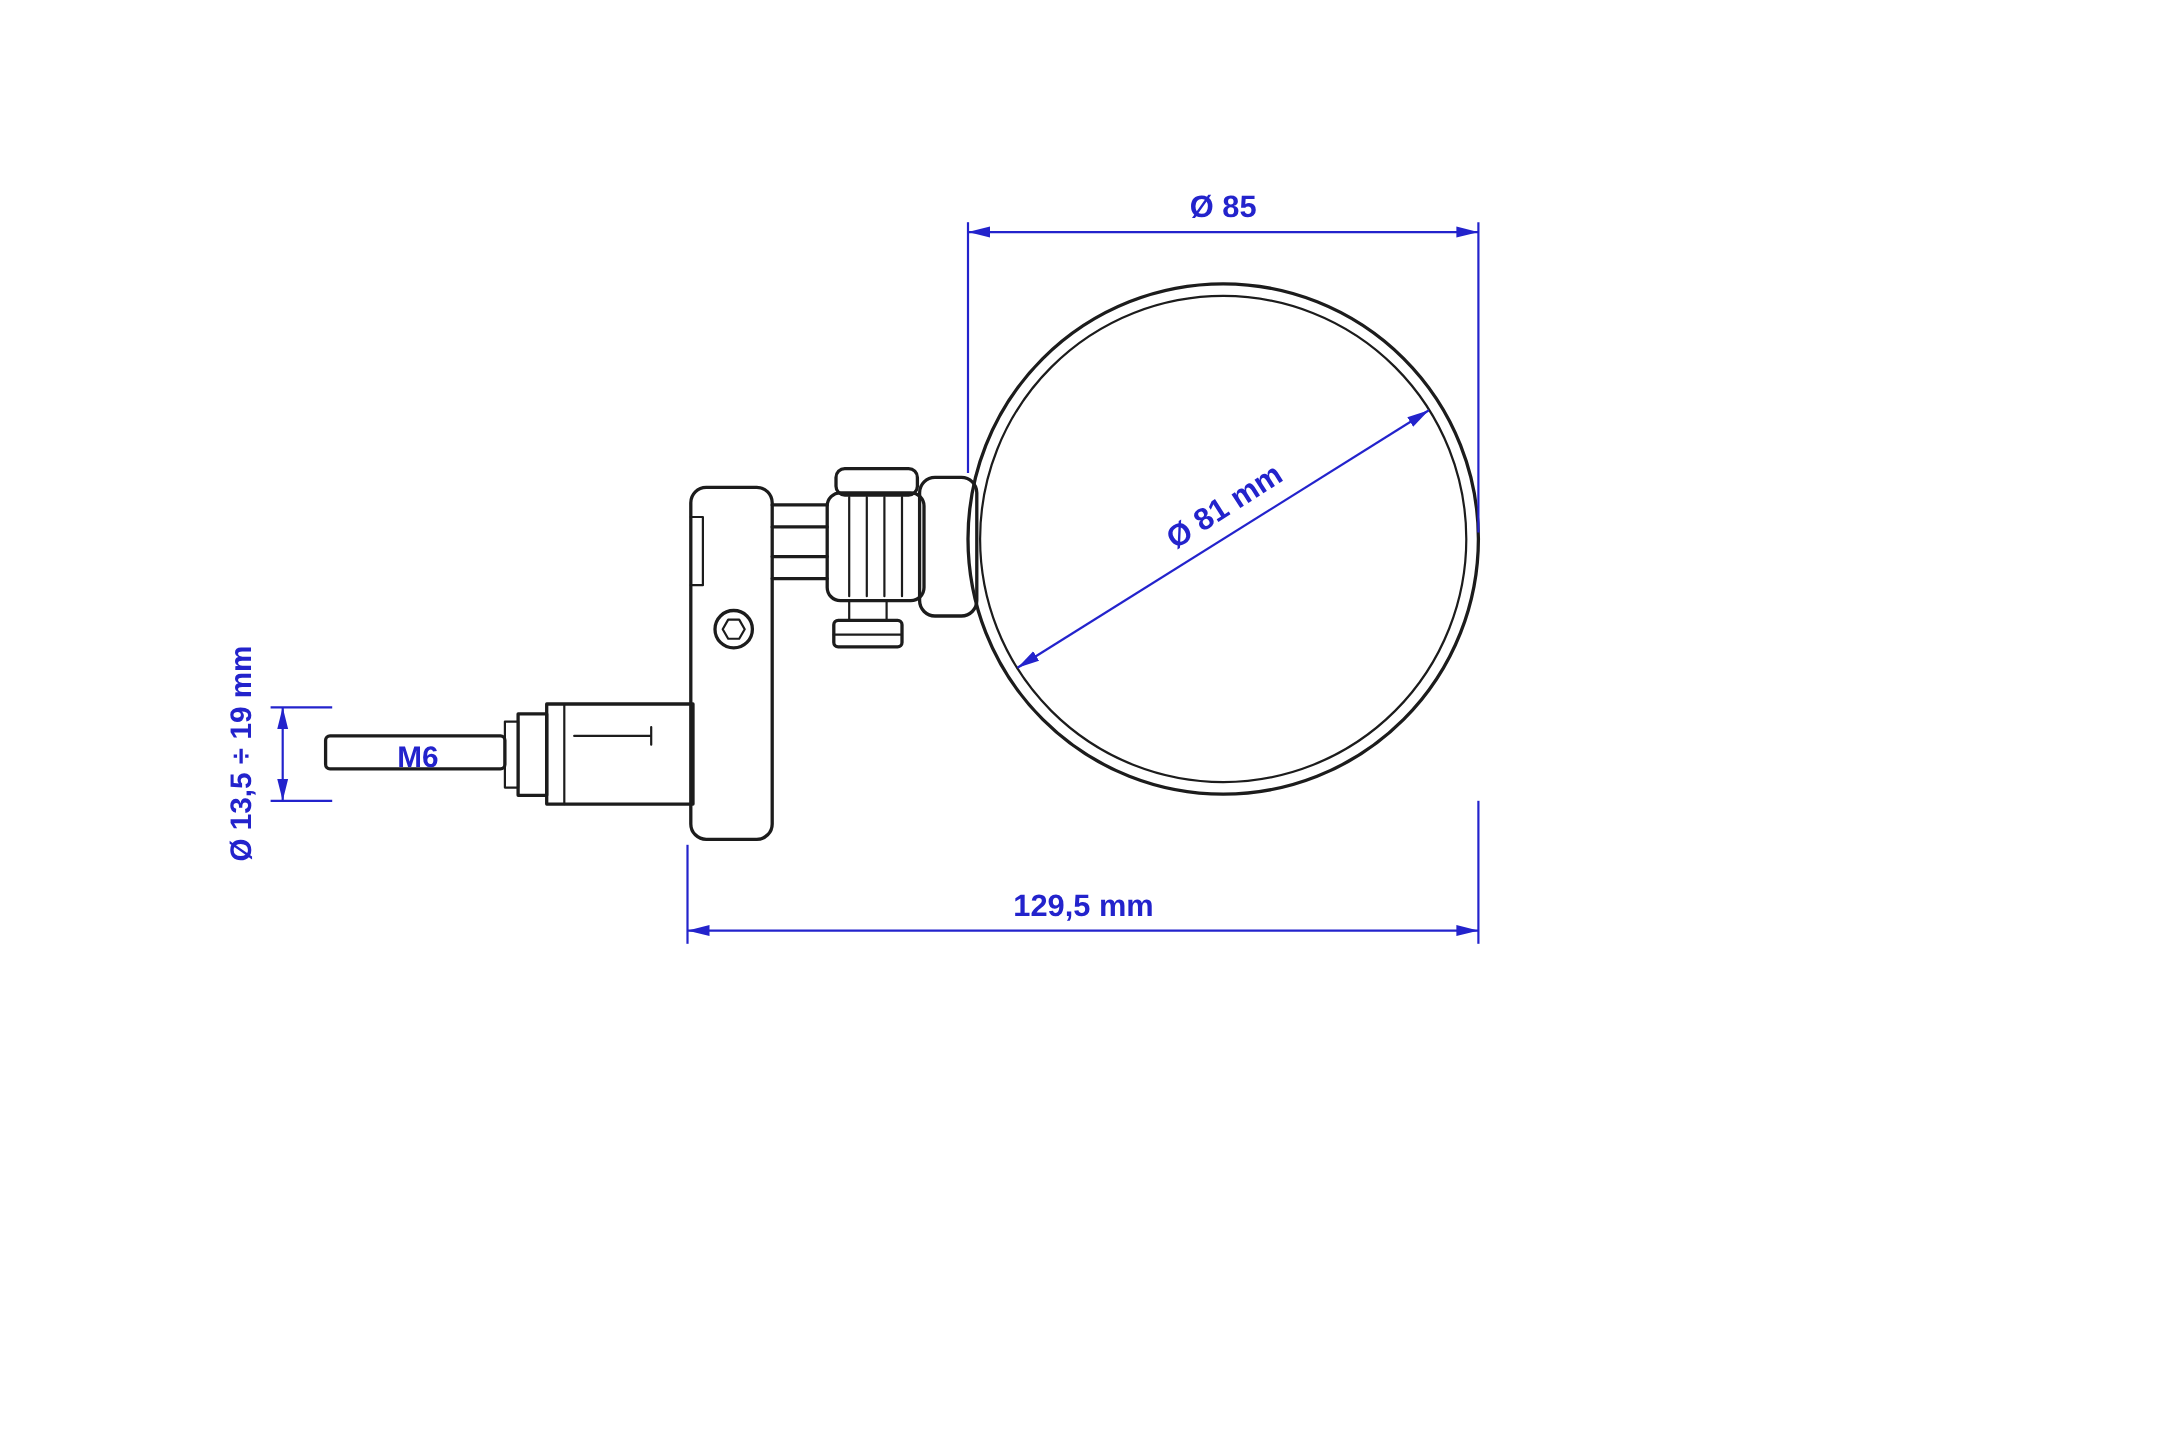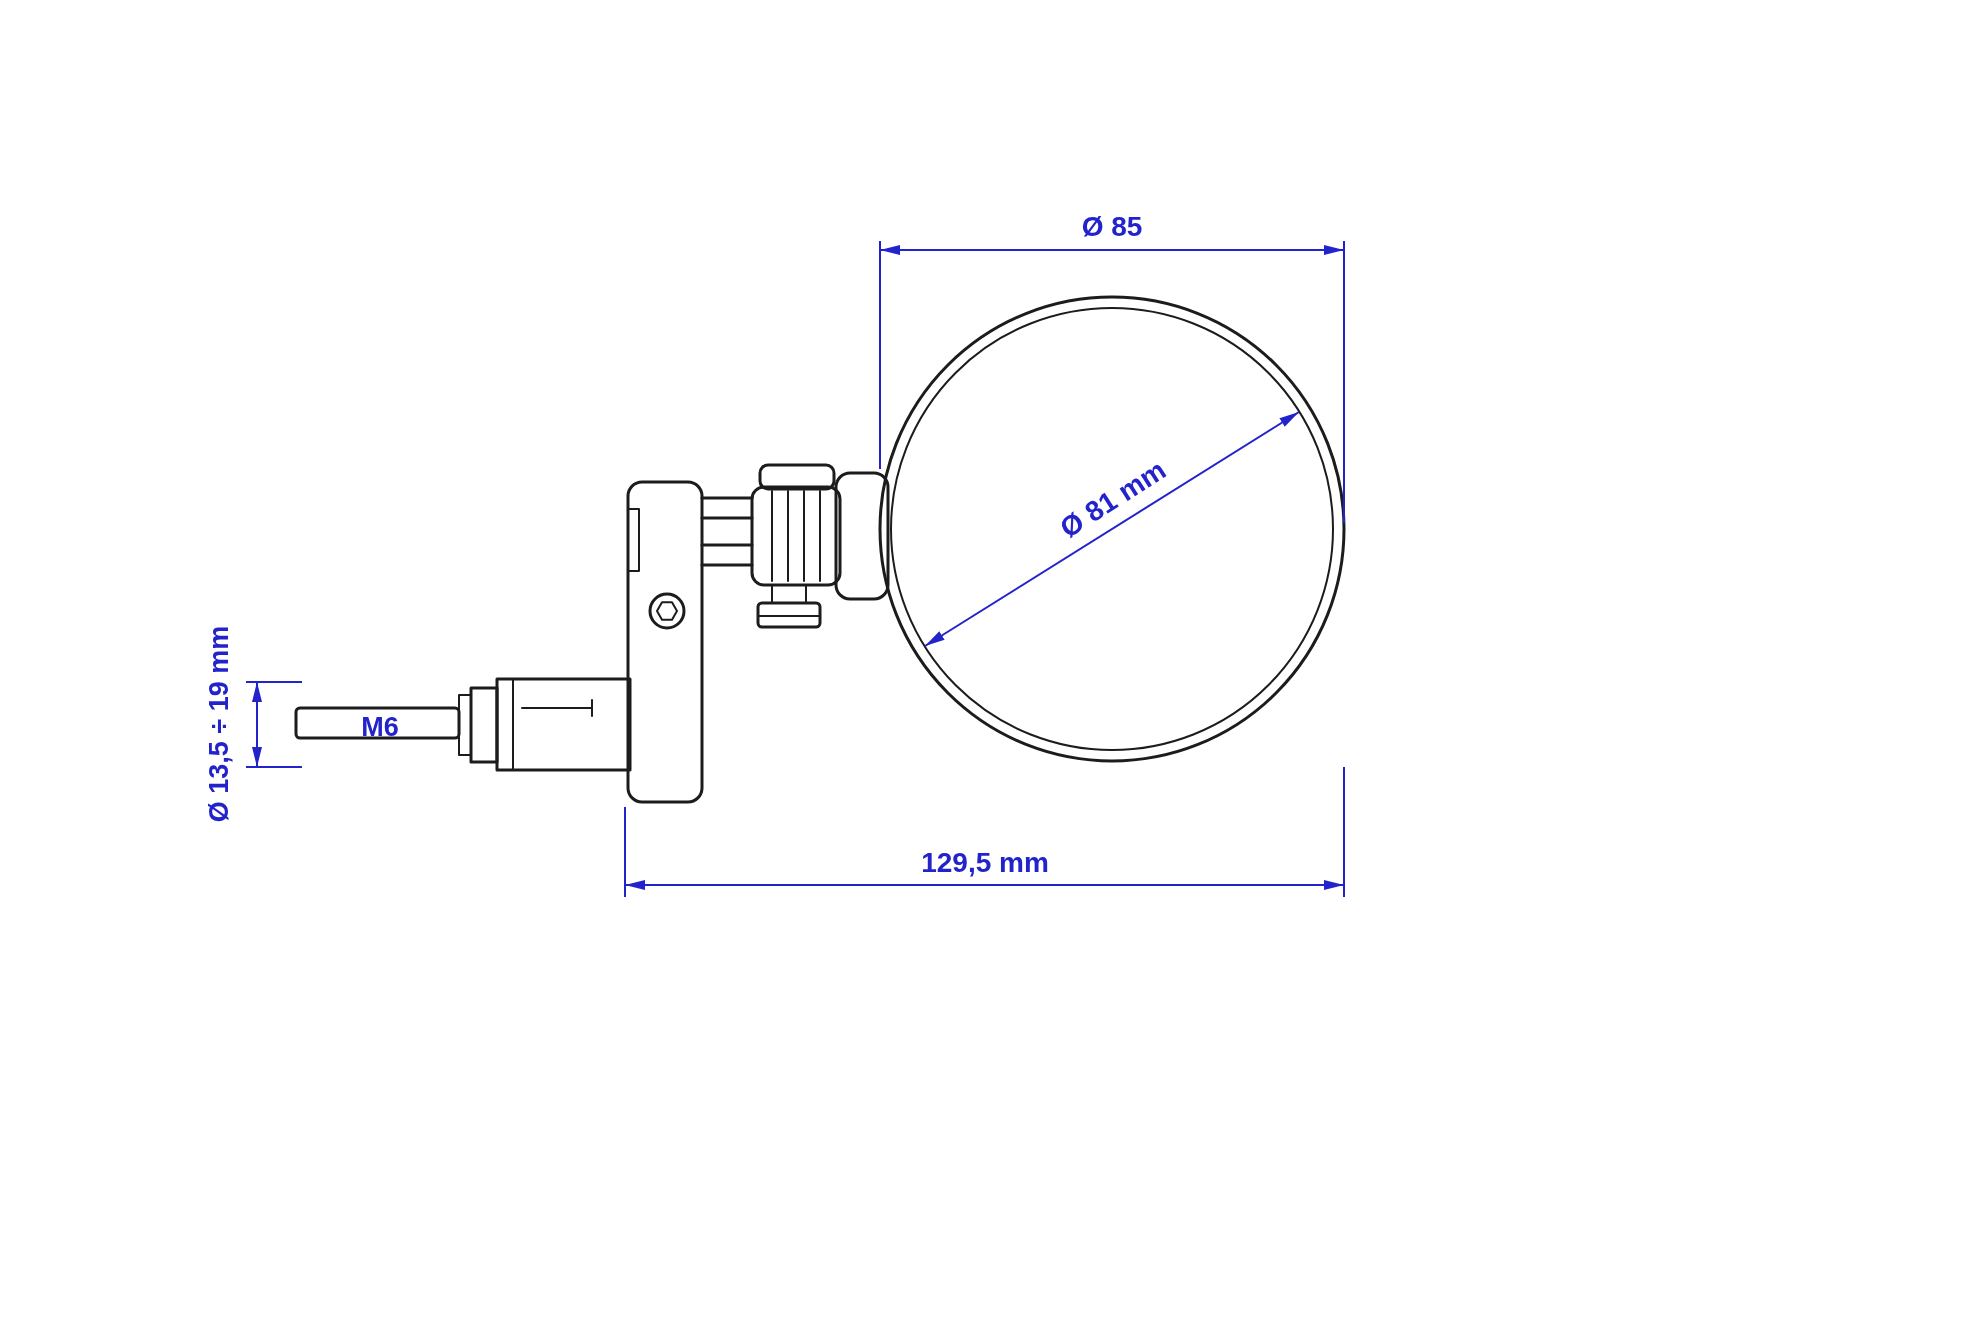--- a/index.html
+++ b/index.html
@@ -8,21 +8,21 @@
     --bg: #ffffff;
   }
   html, body { margin: 0; padding: 0; }
   body {
     background: var(--bg);
     width: 1980px;
     height: 1319px;
     overflow: hidden;
     font-family: "Liberation Sans", sans-serif;
   }
-  .stage { width: 1980px; height: 952px; margin-top: 39px; }
+  .stage { width: 1980px; height: 952px; }
   svg { display: block; }
 
   .outline {
     stroke: var(--line);
     fill: none;
     stroke-width: 3;
     stroke-linejoin: round;
     stroke-linecap: round;
   }
   .outline-thin {

